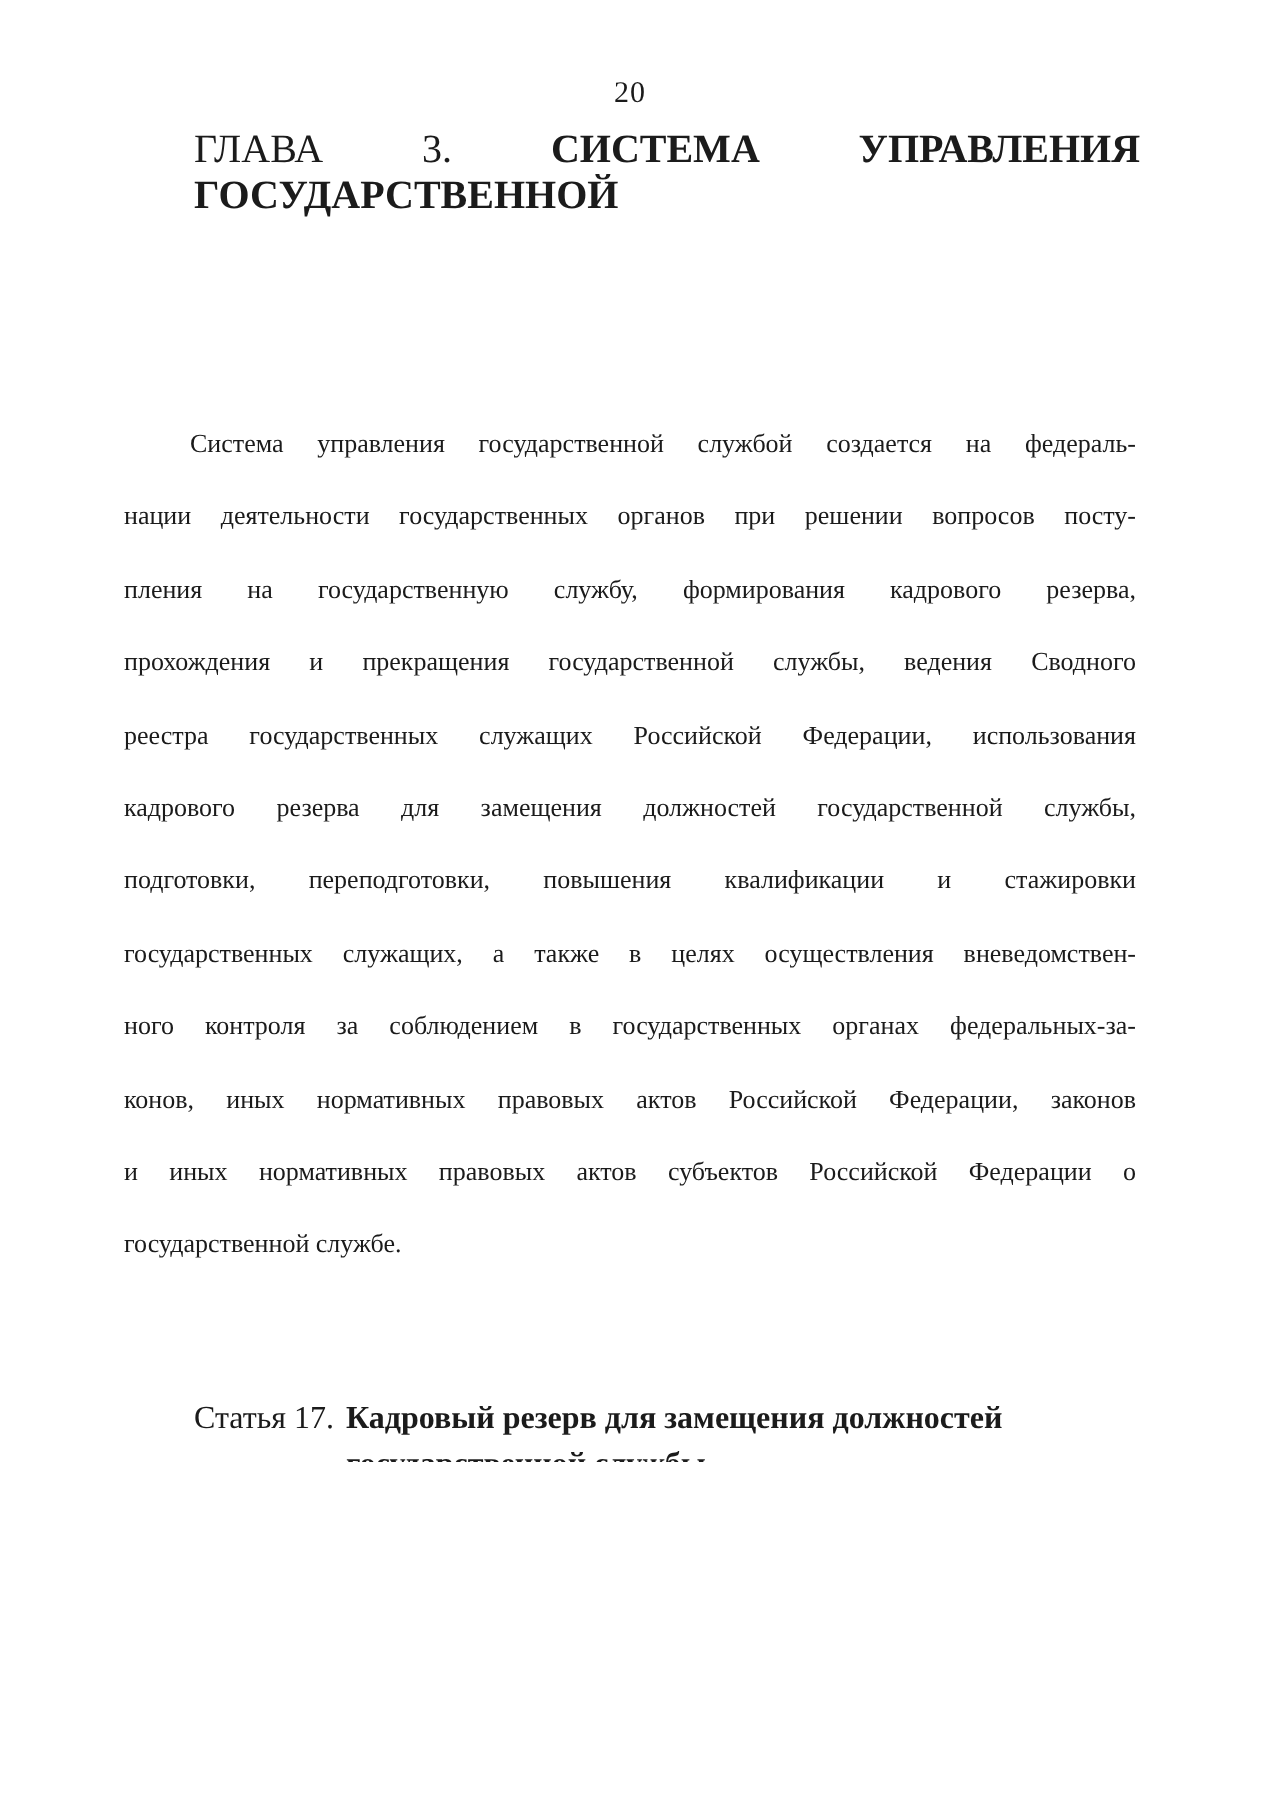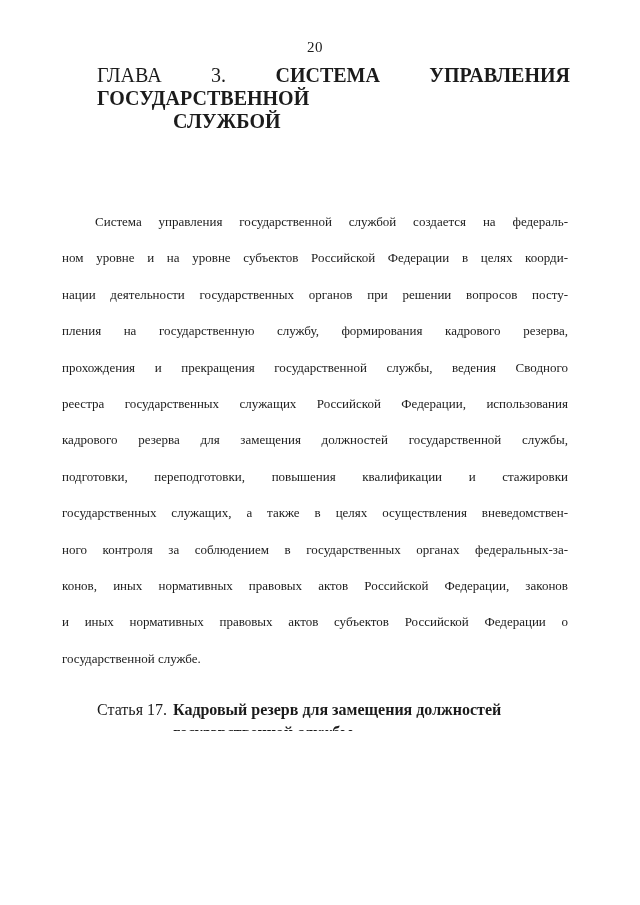--- a/index.html
+++ b/index.html
@@ -87,27 +87,25 @@
 
 <div class="page">
 
   <div class="page-number">20</div>
 
   <div class="chapter-heading">
     <div class="ch-line1">
       <span class="ch-label">ГЛАВА 3.</span>
       <b>СИСТЕМА УПРАВЛЕНИЯ ГОСУДАРСТВЕННОЙ</b>
     </div>
-    <b class="ch-line2">СЛУЖБОЙ</b>
   </div>
 
 
   <div class="para para1">
       <div class="tline">Система управления государственной службой создается на федераль-</div>
-      <div class="tline">ном уровне и на уровне субъектов Российской Федерации в целях коорди-</div>
       <div class="tline">нации деятельности государственных органов при решении вопросов посту-</div>
       <div class="tline">пления на государственную службу, формирования кадрового резерва,</div>
       <div class="tline">прохождения и прекращения государственной службы, ведения Сводного</div>
       <div class="tline">реестра государственных служащих Российской Федерации, использования</div>
       <div class="tline">кадрового резерва для замещения должностей государственной службы,</div>
       <div class="tline">подготовки, переподготовки, повышения квалификации и стажировки</div>
       <div class="tline">государственных служащих, а также в целях осуществления вневедомствен-</div>
       <div class="tline">ного контроля за соблюдением в государственных органах федеральных-за-</div>
       <div class="tline">конов, иных нормативных правовых актов Российской Федерации, законов</div>
       <div class="tline">и иных нормативных правовых актов субъектов Российской Федерации о</div>

